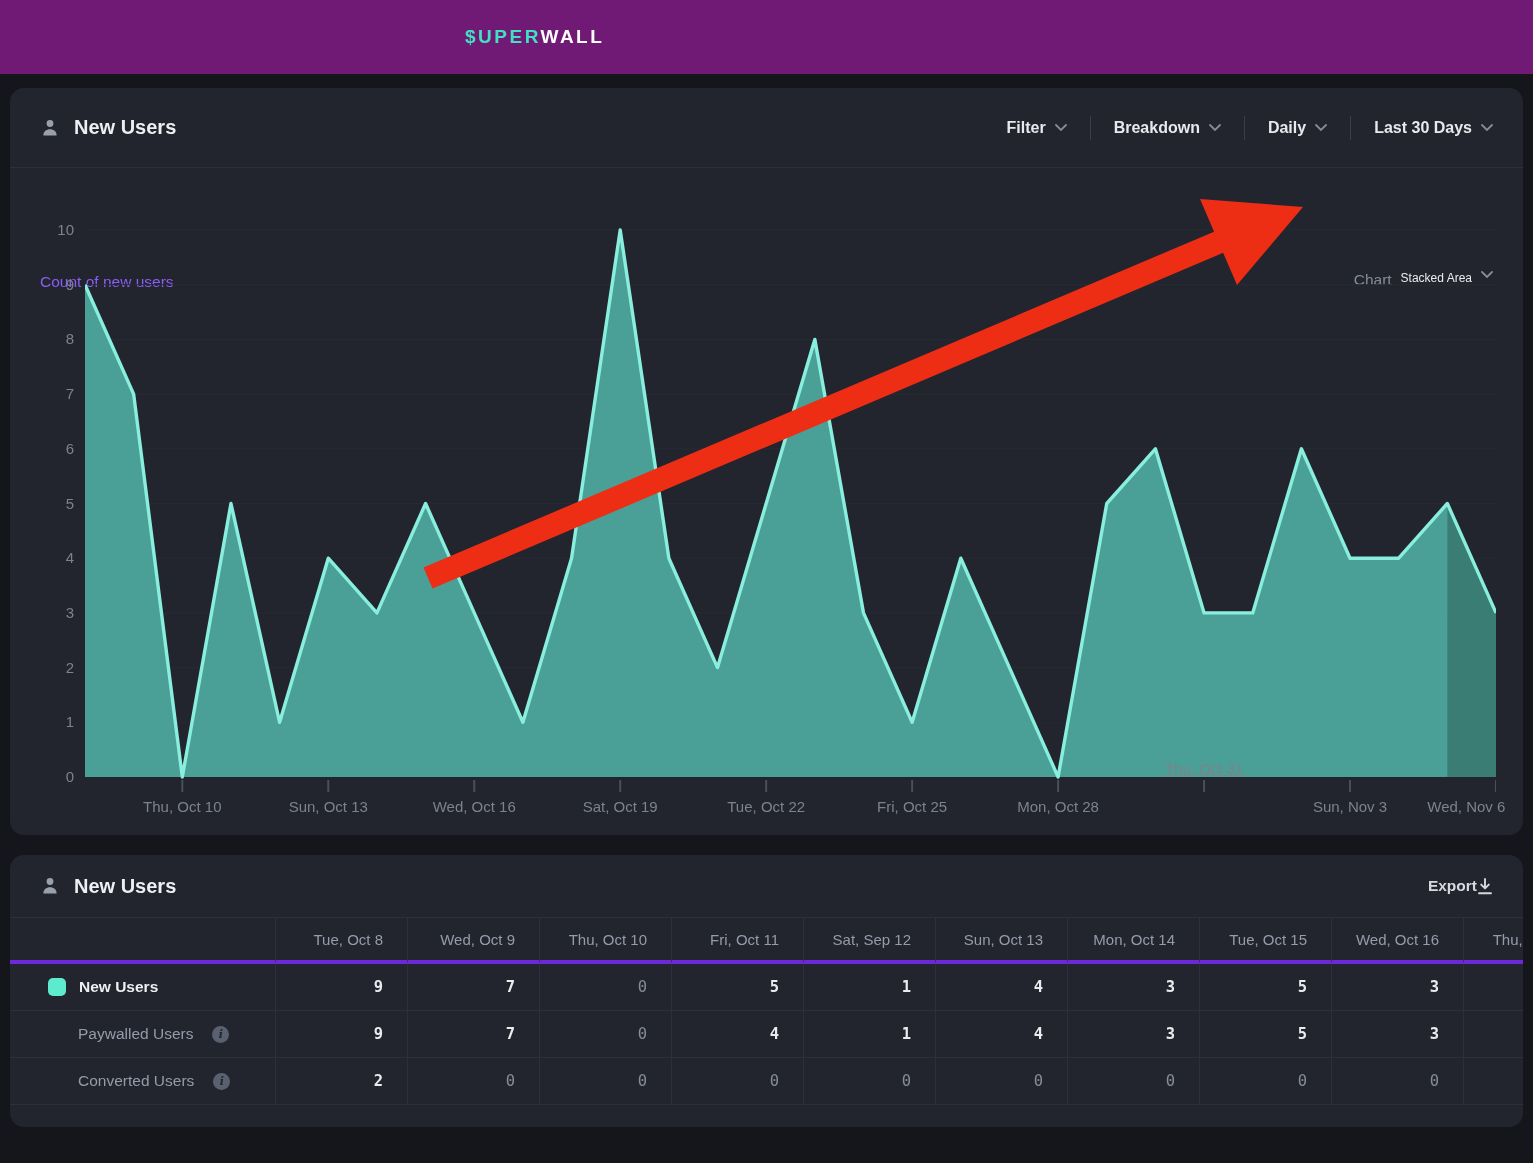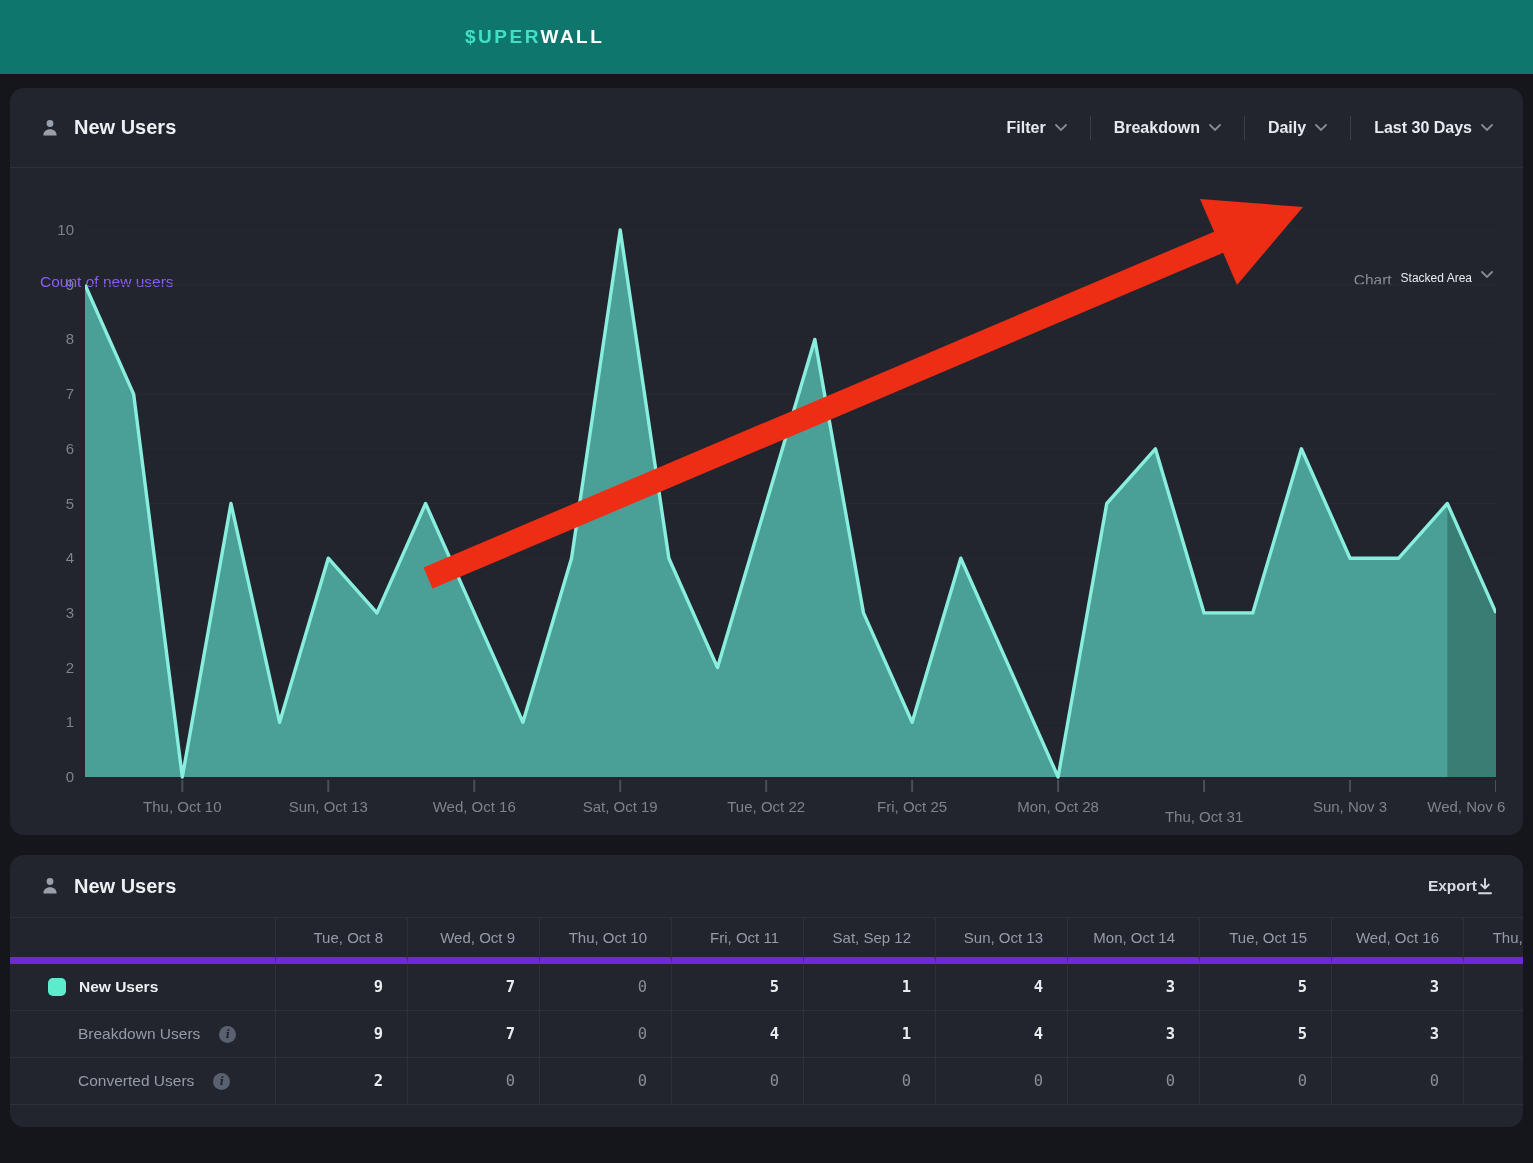--- a/index.html
+++ b/index.html
@@ -3,21 +3,21 @@
 <meta charset="utf-8">
 <style>
   html,body{margin:0;padding:0;}
   body{
     width:1533px;height:1163px;position:relative;overflow:hidden;
     background:#15161c;
     font-family:"Liberation Sans",sans-serif;
     -webkit-font-smoothing:antialiased;
   }
   
-  .topbar{position:absolute;left:0;top:0;width:1533px;height:74px;background:#0f766e;}
+  .topbar{position:absolute;left:0;top:0;width:1533px;height:74px;background:#701a75;}
   .logo{position:absolute;left:465px;top:50%;transform:translateY(-50%);
     font-size:19px;font-weight:bold;letter-spacing:2.5px;color:#ffffff;white-space:nowrap;}
   .logo .lg-teal{color:#41e0c3;}
   
   .card{position:absolute;background:#22252e;border-radius:14px;overflow:hidden;}
   #chart-card{left:10px;top:88px;width:1513px;height:747px;}
   #table-card{left:10px;top:855px;width:1513px;height:272px;}
   .card-head{position:absolute;left:0;top:0;right:0;height:80px;
     border-bottom:1px solid #2c303a;display:flex;align-items:center;padding:0 30px;box-sizing:border-box;}
   .head-title{display:flex;align-items:center;gap:14px;font-size:20px;font-weight:600;color:#edeff2;}
@@ -38,21 +38,21 @@
   .xlab.last{transform:translateX(-88%);text-align:right;}
   #arrow-layer{position:absolute;left:0;top:0;pointer-events:none;}
   
   .tcard-head{position:absolute;left:0;top:0;right:0;height:62px;display:flex;align-items:center;
     padding:0 30px;box-sizing:border-box;}
   .export-btn{display:flex;align-items:center;gap:0;font-size:15.5px;font-weight:600;color:#d6dae0;cursor:pointer;}
   .tbl{position:absolute;left:0;top:62px;width:1585px;
     display:grid;grid-template-columns:265px repeat(10,132px);}
   .cell{box-sizing:border-box;display:flex;align-items:center;}
   .th{height:47px;justify-content:flex-end;padding-right:24px;
-    font-size:15px;color:#969baa;border-top:1px solid #2c303a;border-bottom:7px solid #6d28d9;}
+    font-size:15px;color:#969baa;border-top:1px solid #2c303a;border-bottom:4px solid #6d28d9;}
   .th.corner{justify-content:flex-start;}
   .td{height:47px;justify-content:flex-end;padding-right:24px;
     font-family:"DejaVu Sans Mono",monospace;font-size:15.5px;font-weight:bold;color:#e9ebee;
     border-bottom:1px solid #2c303a;}
   .td.zero{color:#878c97;font-weight:normal;}
   .col-line{border-left:1px solid #2c303a;}
   .row-label{height:47px;padding-left:38px;gap:13px;border-bottom:1px solid #2c303a;
     font-size:15.5px;color:#969baa;}
   .row-label.primary{color:#edeff2;font-weight:600;}
   .row-label.no-swatch{padding-left:68px;}
@@ -156,21 +156,21 @@
       <line x1="1411" y1="560" x2="1411" y2="572" stroke="#4a4f5a" stroke-width="2"></line>
     </svg>
   <div id="xaxis">
       <div class="xlab" style="left: 172.31px; top: 710px;">Thu, Oct 10</div>
       <div class="xlab" style="left: 318.276px; top: 710px;">Sun, Oct 13</div>
       <div class="xlab" style="left: 464.241px; top: 710px;">Wed, Oct 16</div>
       <div class="xlab" style="left: 610.207px; top: 710px;">Sat, Oct 19</div>
       <div class="xlab" style="left: 756.172px; top: 710px;">Tue, Oct 22</div>
       <div class="xlab" style="left: 902.138px; top: 710px;">Fri, Oct 25</div>
       <div class="xlab" style="left: 1048.1px; top: 710px;">Mon, Oct 28</div>
-      <div class="xlab" style="left: 1194.07px; top: 720px;">Thu, Oct 31</div>
+      <div class="xlab" style="left: 1194.07px; top: 672px; text-decoration: underline;">Thu, Oct 31</div>
       <div class="xlab" style="left: 1340.03px; top: 710px;">Sun, Nov 3</div>
       <div class="xlab last" style="left: 1486px; top: 710px;">Wed, Nov 6</div>
     </div>
 
   <svg id="arrow-layer" width="1513" height="747">
       <line x1="418" y1="490" x2="1228" y2="146" stroke="#ee2d15" stroke-width="23"></line>
       <polygon points="1293,119 1227,197 1190,111" fill="#ee2d15"></polygon>
     </svg>
 </div>
 
@@ -212,21 +212,21 @@
       <div class="cell td col-line">7</div>
       <div class="cell td col-line zero">0</div>
       <div class="cell td col-line">5</div>
       <div class="cell td col-line">1</div>
       <div class="cell td col-line">4</div>
       <div class="cell td col-line">3</div>
       <div class="cell td col-line">5</div>
       <div class="cell td col-line">3</div>
       <div class="cell td col-line"></div>
       <div class="cell row-label no-swatch">
-        <span>Breakdown Users</span>
+        <span>Paywalled Users</span>
         <span class="info-dot">i</span>
       </div>
       <div class="cell td col-line">9</div>
       <div class="cell td col-line">7</div>
       <div class="cell td col-line zero">0</div>
       <div class="cell td col-line">4</div>
       <div class="cell td col-line">1</div>
       <div class="cell td col-line">4</div>
       <div class="cell td col-line">3</div>
       <div class="cell td col-line">5</div>

